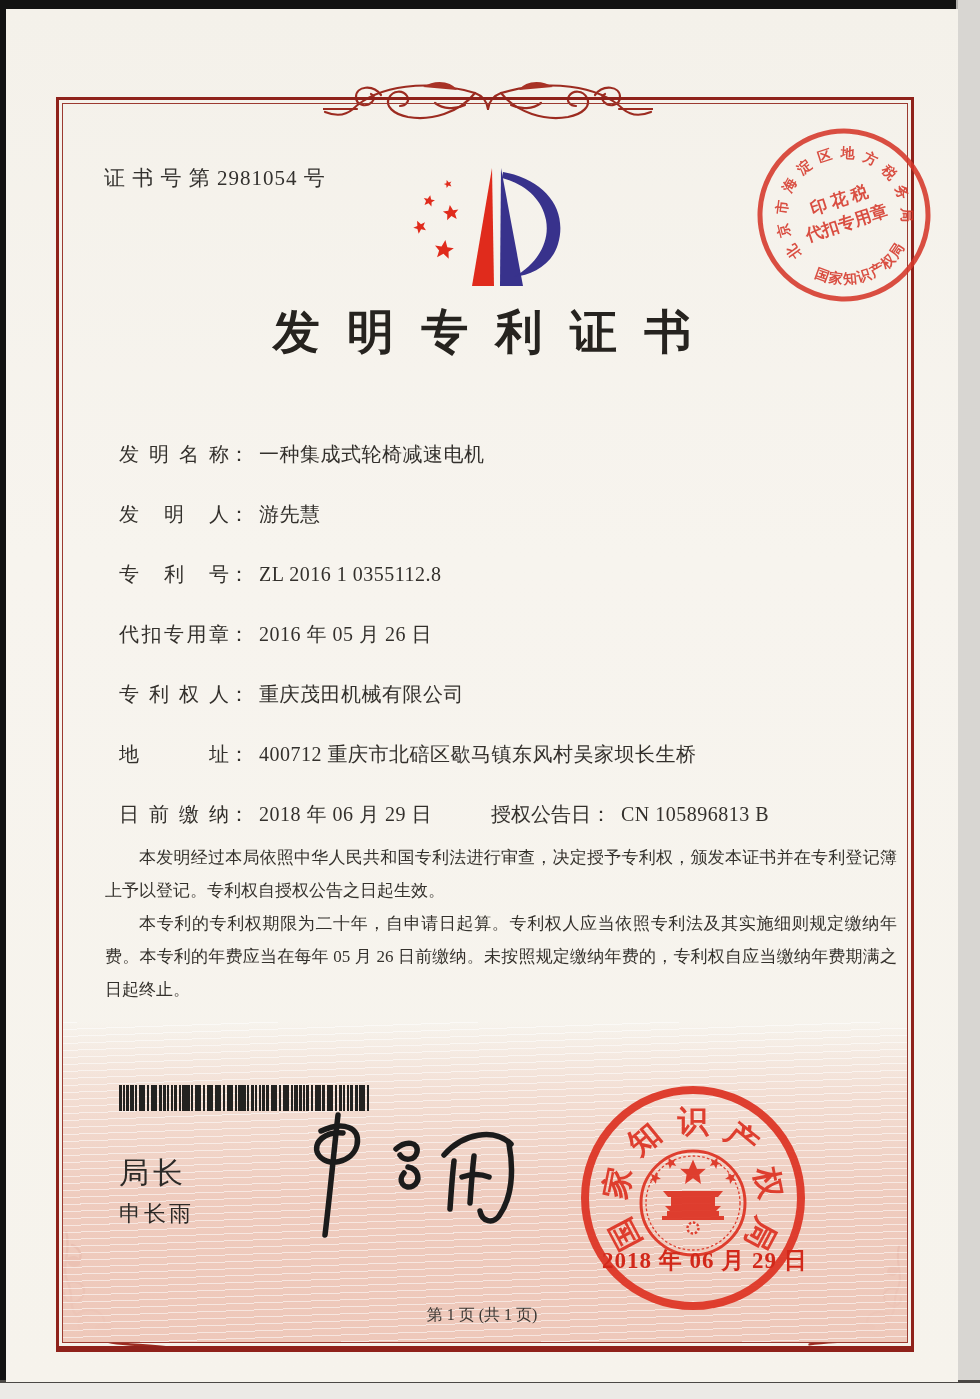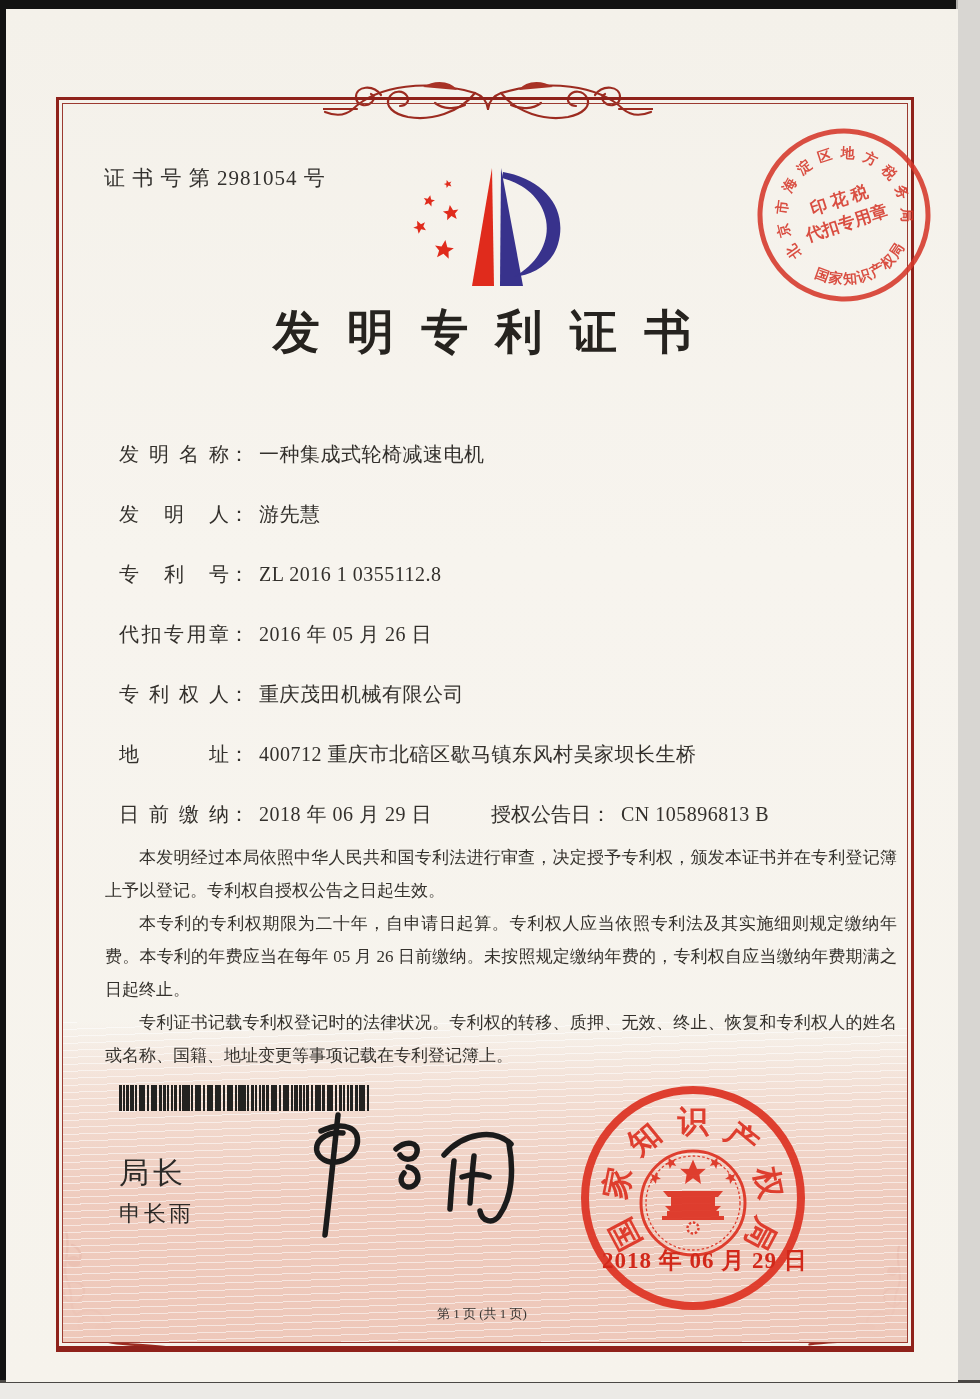--- a/index.html
+++ b/index.html
@@ -48,21 +48,21 @@
       repeating-linear-gradient(90deg,#232220 0 2px,rgba(0,0,0,0) 2px 4px),
       repeating-linear-gradient(90deg,#232220 0 1px,rgba(0,0,0,0) 1px 7px),
       repeating-linear-gradient(90deg,#232220 0 3px,rgba(0,0,0,0) 3px 11px);
   }
   .issuer-title{position:absolute;left:113px;top:1144px;font-size:30px;color:#2c2a27;letter-spacing:4px;}
   .issuer-name{position:absolute;left:113px;top:1190px;font-size:22px;color:#2c2a27;letter-spacing:3px;}
   .sig{position:absolute;left:262px;top:1102px;}
   .tax-stamp{position:absolute;left:742px;top:110px;transform:rotate(-18deg);}
   .big-seal{position:absolute;left:562px;top:1064px;}
   .seal-date{position:absolute;left:596px;top:1236px;font-size:23px;color:#d2281a;font-weight:bold;letter-spacing:1px;}
-  .footer{position:absolute;left:0;top:1296px;width:100%;text-align:center;font-size:13px;color:#3a3733;}
+  .footer{position:absolute;left:0;top:1296px;width:100%;text-align:center;font-size:16px;color:#3a3733;}
   .logo{position:absolute;left:398px;top:153px;}
   .fl-top{position:absolute;left:317px;top:64px;}
   .fl-bl{position:absolute;left:52px;top:1222px;}
   .fl-br{position:absolute;left:800px;top:1236px;transform:scaleX(-1);}
   svg text{font-family:"Liberation Serif","DejaVu Serif",serif;}
 </style>
 </head>
 <body>
 
 <svg width="0" height="0" style="position:absolute">
@@ -186,21 +186,20 @@
     <span class="lbl">地址</span><span>：</span><span class="val">400712 重庆市北碚区歇马镇东风村吴家坝长生桥</span>
   </div>
   <div class="row" style="top:792px">
     <span class="lbl">日前缴纳</span><span>：</span><span class="val">2018 年 06 月 29 日</span>
     <span class="grant"><span>授权公告日</span><span>：</span><span class="val">CN 105896813 B</span></span>
   </div>
 
   <div class="paras">
     <p>本发明经过本局依照中华人民共和国专利法进行审查，决定授予专利权，颁发本证书并在专利登记簿上予以登记。专利权自授权公告之日起生效。</p>
     <p>本专利的专利权期限为二十年，自申请日起算。专利权人应当依照专利法及其实施细则规定缴纳年费。本专利的年费应当在每年 05 月 26 日前缴纳。未按照规定缴纳年费的，专利权自应当缴纳年费期满之日起终止。</p>
-    <p>专利证书记载专利权登记时的法律状况。专利权的转移、质押、无效、终止、恢复和专利权人的姓名或名称、国籍、地址变更等事项记载在专利登记簿上。</p>
   </div>
 
   <div class="barcode"></div>
 
   <div class="issuer-title">局长</div>
   <div class="issuer-name">申长雨</div>
 
   <svg class="sig" width="250" height="135" viewBox="0 0 250 135">
     <g stroke="#1b1b1b" stroke-width="5.5" fill="none" stroke-linecap="round" stroke-linejoin="round">
       <path d="M53,20 C75,10 93,16 89,34 C85,52 58,57 50,43 C44,31 58,20 75,22"></path>

